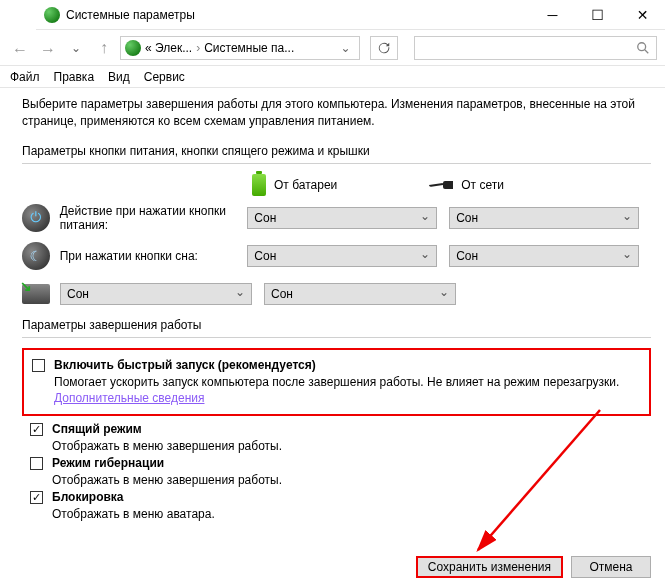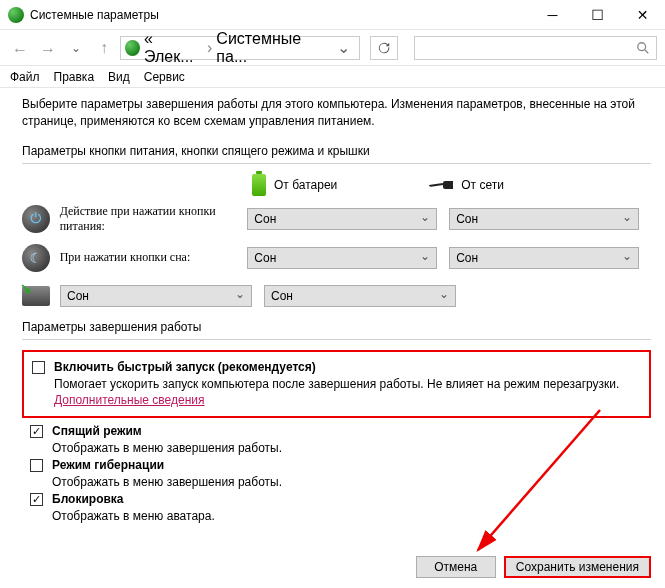--- a/index.html
+++ b/index.html
@@ -13,20 +13,21 @@
     height: 588px;
     overflow: hidden;
     position: relative;
   }
   .titlebar {
     height: 30px;
     display: flex;
     align-items: center;
     padding: 0 0 0 8px;
     border-bottom: 1px solid #e5e5e5;
+    margin-left: 36px;
   }
   .titlebar .app-icon {
     width: 16px; height: 16px;
     background: radial-gradient(circle at 30% 30%, #6c6, #060);
     border-radius: 50%;
     margin-right: 6px;
   }
   .titlebar .title { flex: 1; }
   .winbtns { display: flex; }
   .winbtn {
@@ -49,21 +50,21 @@
     font-size: 16px;
   }
   .addrbar {
     flex: 1;
     height: 24px;
     border: 1px solid #ccc;
     display: flex;
     align-items: center;
     padding: 0 4px;
     gap: 4px;
-    font-size: 16px;
+    font-size: 12px;
     max-width: 240px;
   }
   .addrbar .crumb-icon {
     width: 16px; height: 16px;
     background: radial-gradient(circle at 30% 30%, #6c6, #060);
     border-radius: 50%;
   }
   .addrbar .sep { color: #888; }
   .addr-dd { margin-left: auto; color: #666; padding: 0 4px; }
   .refresh-btn {
@@ -148,21 +149,21 @@
   .moon-icon { background: radial-gradient(circle at 35% 35%, #888, #222); }
   .moon-icon::after { content: "☾"; color: #adf; font-size: 14px; }
   .lid-icon {
     width: 28px; height: 20px; border-radius: 2px;
     background: linear-gradient(#888,#444);
     position: relative;
   }
   .lid-icon::after {
     content: "↘"; color: #2a2; position: absolute; left: -2px; top: -6px; font-size: 14px; font-weight: bold;
   }
-  .row-label { width: 190px; font-family: Liberation Serif, serif; }
+  .row-label { width: 190px; }
   .dropdown {
     width: 192px;
     height: 22px;
     border: 1px solid #adadad;
     background: #e1e1e1;
     display: flex;
     align-items: center;
     padding: 0 6px;
     margin-right: 12px;
     position: relative;
@@ -191,21 +192,21 @@
     border: 1px solid #333;
     margin-top: 1px;
     display: flex; align-items: center; justify-content: center;
     font-size: 11px;
     line-height: 1;
   }
   .chk.checked::after { content: "✓"; }
   .chk-body { flex: 1; }
   .chk-title { font-weight: bold; }
   .chk-sub { margin-top: 2px; line-height: 1.35; }
-  .link { color: #be185d; text-decoration: underline; cursor: pointer; }
+  .link { color: #8b5cf6; text-decoration: underline; cursor: pointer; }
   .footer {
     position: absolute;
     bottom: 10px;
     right: 14px;
     display: flex;
     gap: 8px;
   }
   .btn {
     min-width: 80px;
     height: 22px;
@@ -353,22 +354,22 @@
       <div class="chk checked"></div>
       <div class="chk-body">
         <div class="chk-title">Блокировка</div>
         <div class="chk-sub">Отображать в меню аватара.</div>
       </div>
     </div>
   </div>
 </div>
 
 <div class="footer">
+  <div class="btn primary">Сохранить изменения</div>
   <div class="btn">Отмена</div>
-  <div class="btn primary">Сохранить изменения</div>
 </div>
 
 <svg class="anno-arrow" width="665" height="588" style="left:0;top:0">
   <defs>
     <marker id="ah" markerWidth="10" markerHeight="10" refX="8" refY="3" orient="auto">
       <path d="M0,0 L9,3 L0,6 z" fill="#e00"></path>
     </marker>
   </defs>
   <line x1="600" y1="410" x2="478" y2="550" stroke="#e00" stroke-width="2.5" marker-end="url(#ah)"></line>
 </svg>

